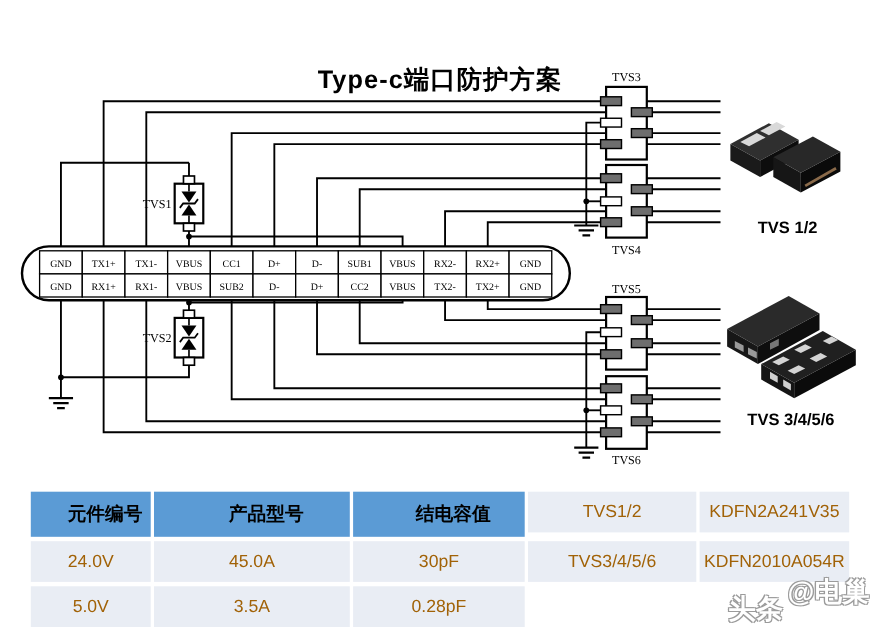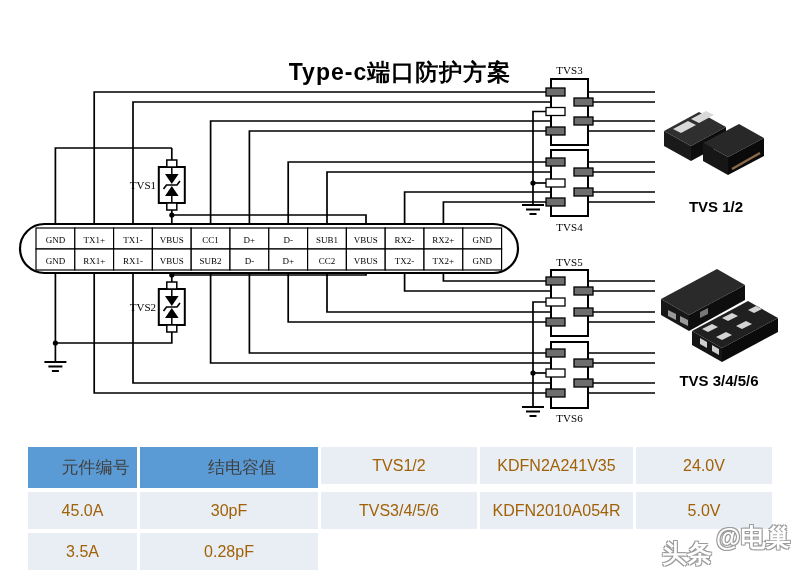--- a/index.html
+++ b/index.html
@@ -5,21 +5,21 @@
   html,body{margin:0;padding:0;background:#fff;}
   .stage{position:relative;width:800px;height:582px;background:#fff;overflow:hidden;
          font-family:"Liberation Sans",sans-serif;}
   .title{position:absolute;top:13px;left:0;width:100%;text-align:center;
          font-size:23px;font-weight:bold;color:#000;letter-spacing:1px;margin-top:44px;}
   svg text{font-family:"Liberation Serif",serif;fill:#000;}
   svg .caption{font-family:"Liberation Sans",sans-serif;font-weight:bold;font-size:15px;}
   .spec-table{position:absolute;left:28px;top:447px;display:grid;
               grid-template-columns:109px 178px 156px 153px 136px;
               grid-auto-rows:auto;column-gap:3px;row-gap:4px;z-index:2;}
-  .th{background:var(--header-bg,#5B9BD5);color:#404040;font-weight:normal;font-size:17px;
+  .th{background:var(--header-bg,#5B9BD5);color:#000000;font-weight:bold;font-size:17px;
       height:41px;display:flex;align-items:center;justify-content:center;white-space:nowrap;padding-left:26px;}
   .td{background:var(--row-bg,#E9EDF4);color:#a16207;font-size:16px;height:37px;
       display:flex;align-items:center;justify-content:center;white-space:nowrap;}
   .th sub{font-size:11px;line-height:1;transform:translateY(3px);}
   .watermark{position:absolute;z-index:5;font-size:25px;font-weight:bold;color:#fff;
              text-shadow:-1px -1px 0 #9b9b9b,1px -1px 0 #9b9b9b,-1px 1px 0 #9b9b9b,1px 1px 0 #9b9b9b;
              white-space:nowrap;}
   .wm-1{left:662px;top:537px;text-align:right;}
   .wm-2{left:716px;top:521px;}
 </style>
@@ -238,20 +238,21 @@
       <polygon points="692,331 722,348 722,362 692,345" fill="#151515"></polygon>
       <polygon points="722,348 778,318 778,332 722,362" fill="#0b0b0b"></polygon>
       <polygon points="700,338 707,342 707,348 700,344" fill="#cfcfcf"></polygon>
       <polygon points="712,345 719,349 719,355 712,351" fill="#cfcfcf"></polygon>
     </g>
     <text x="719" y="386" text-anchor="middle" class="caption">TVS 3/4/5/6</text>
   </svg>
 
   <div class="spec-table">
     <div class="th">元件编号</div>
+    <div class="th">产品型号</div>
     <div class="th">结电容值</div>
 
     <div class="td">TVS1/2</div>
     <div class="td">KDFN2A241V35</div>
     <div class="td">24.0V</div>
     <div class="td">45.0A</div>
     <div class="td">30pF</div>
 
     <div class="td">TVS3/4/5/6</div>
     <div class="td">KDFN2010A054R</div>

